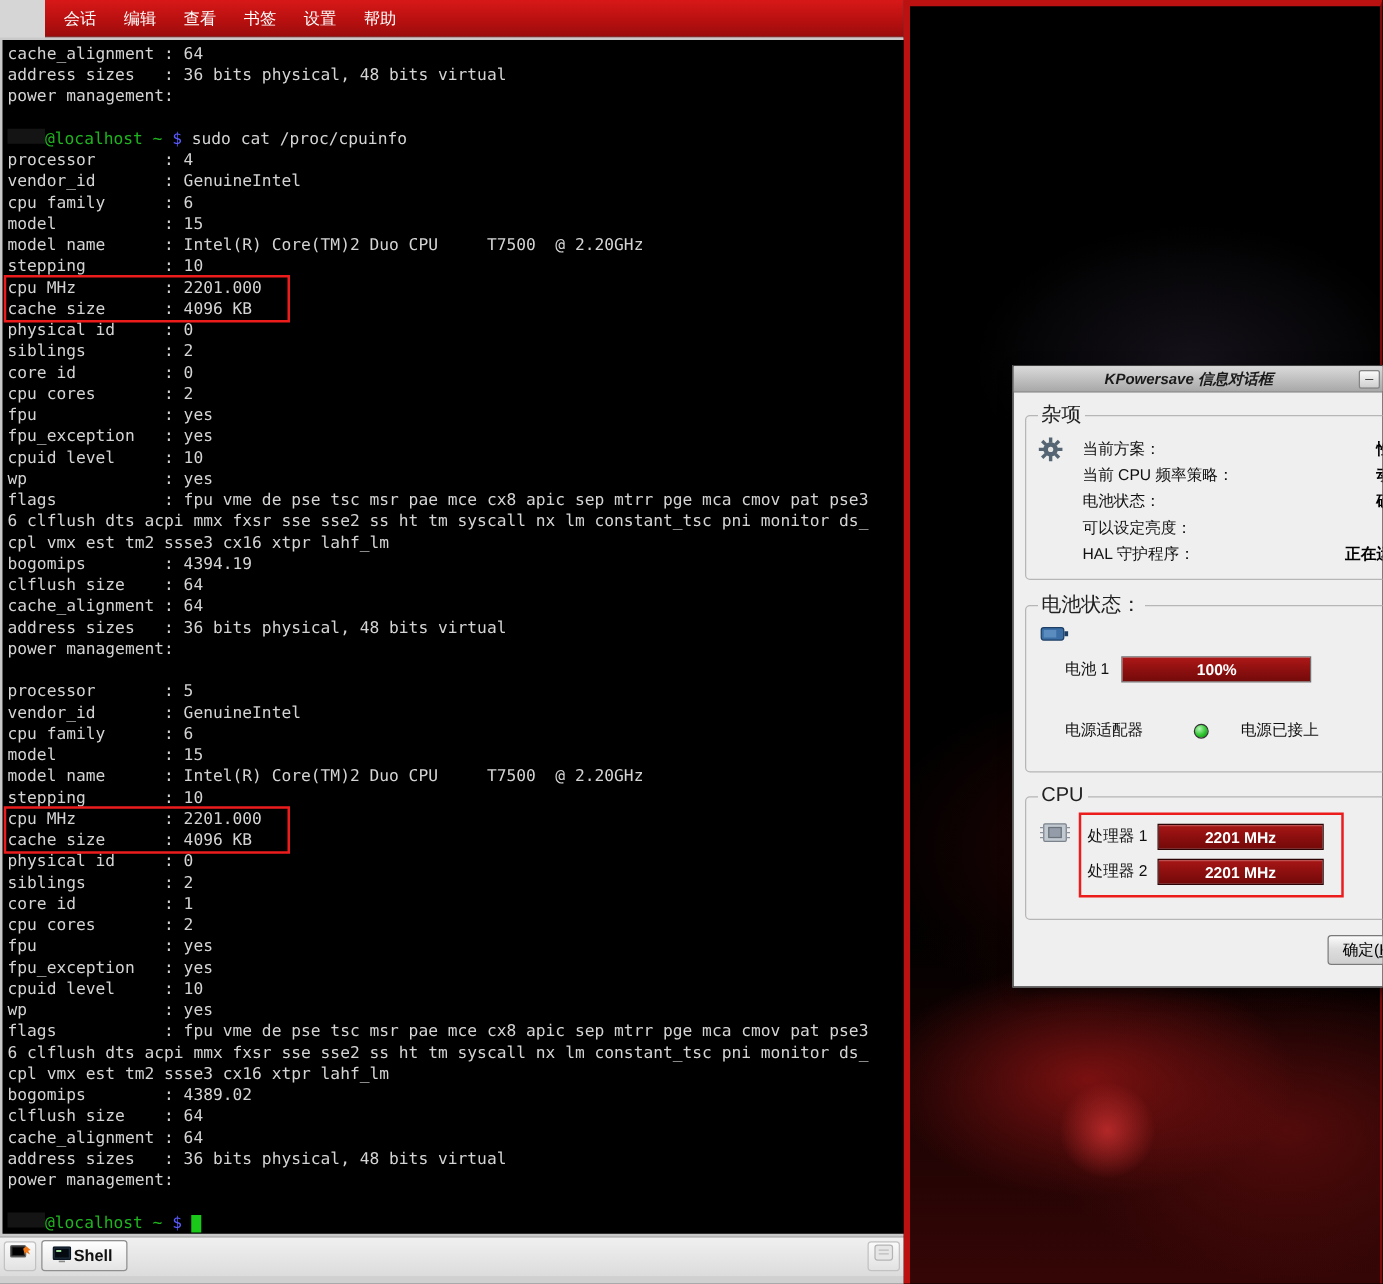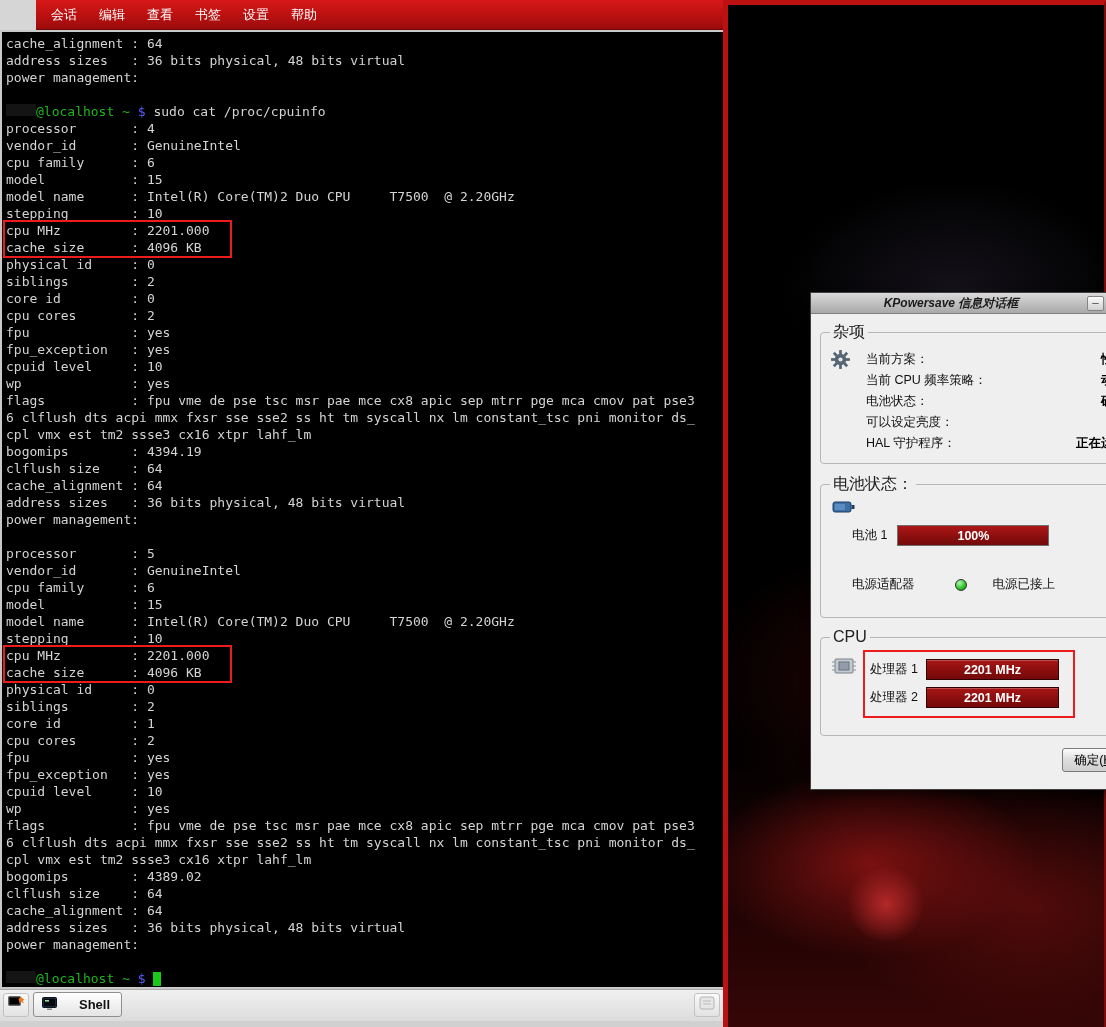--- a/index.html
+++ b/index.html
@@ -77,21 +77,21 @@
     display: flex; align-items: center; padding: 2px 3px 4px;
   }
   .icon-btn {
     width: 26px; height: 24px; flex: none;
     border: 1px solid #c2c2c2; border-radius: 3px;
     background: linear-gradient(#fafafa, #e2e2e2);
     display: flex; align-items: center; justify-content: center;
   }
   .tab {
     height: 25px; margin-left: 4px;
-    display: flex; align-items: center; gap: 22px;
+    display: flex; align-items: center; gap: 2px;
     padding: 0 11px 0 8px;
     background: linear-gradient(#ffffff, #e4e4e4);
     border: 1px solid #8f8f8f; border-radius: 3px;
     font-size: 13px; font-weight: bold; color: #111;
   }
   .tab-spacer { flex: 1; }
   .win-bottom { position: absolute; left: 0; top: 1021px; width: 723px; height: 6px; background: #d0d0d0; }
 
   
   .desktop {

